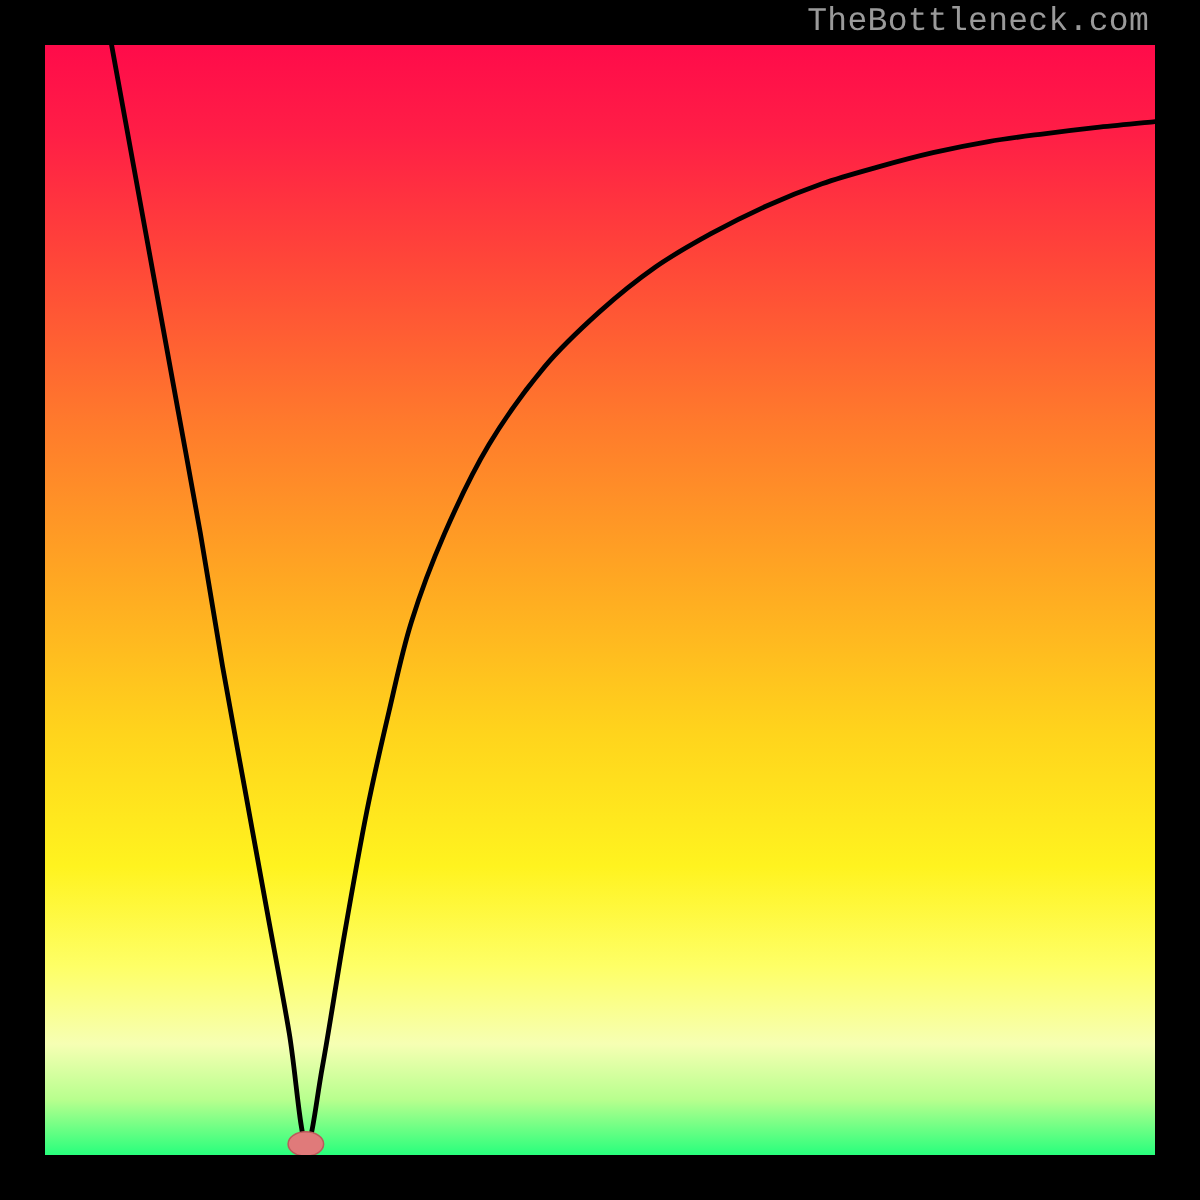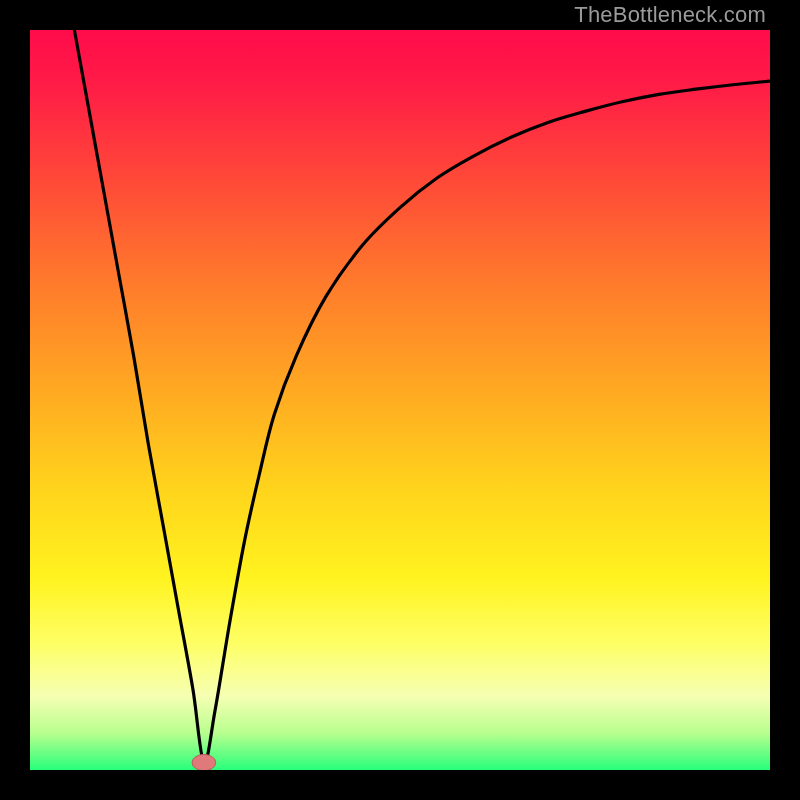--- a/index.html
+++ b/index.html
@@ -11,20 +11,21 @@
     overflow: hidden;
     font-family: Arial, Helvetica, sans-serif;
   }
   .frame {
     position: absolute;
     top: 0;
     left: 0;
     width: 800px;
     height: 800px;
     background: #000000;
+    font-family: Liberation Mono, monospace;
   }
   .plot-area {
     position: absolute;
     top: 30px;
     left: 30px;
     width: 740px;
     height: 740px;
     background: linear-gradient(
       to bottom,
       #ff0b4a 0%,

